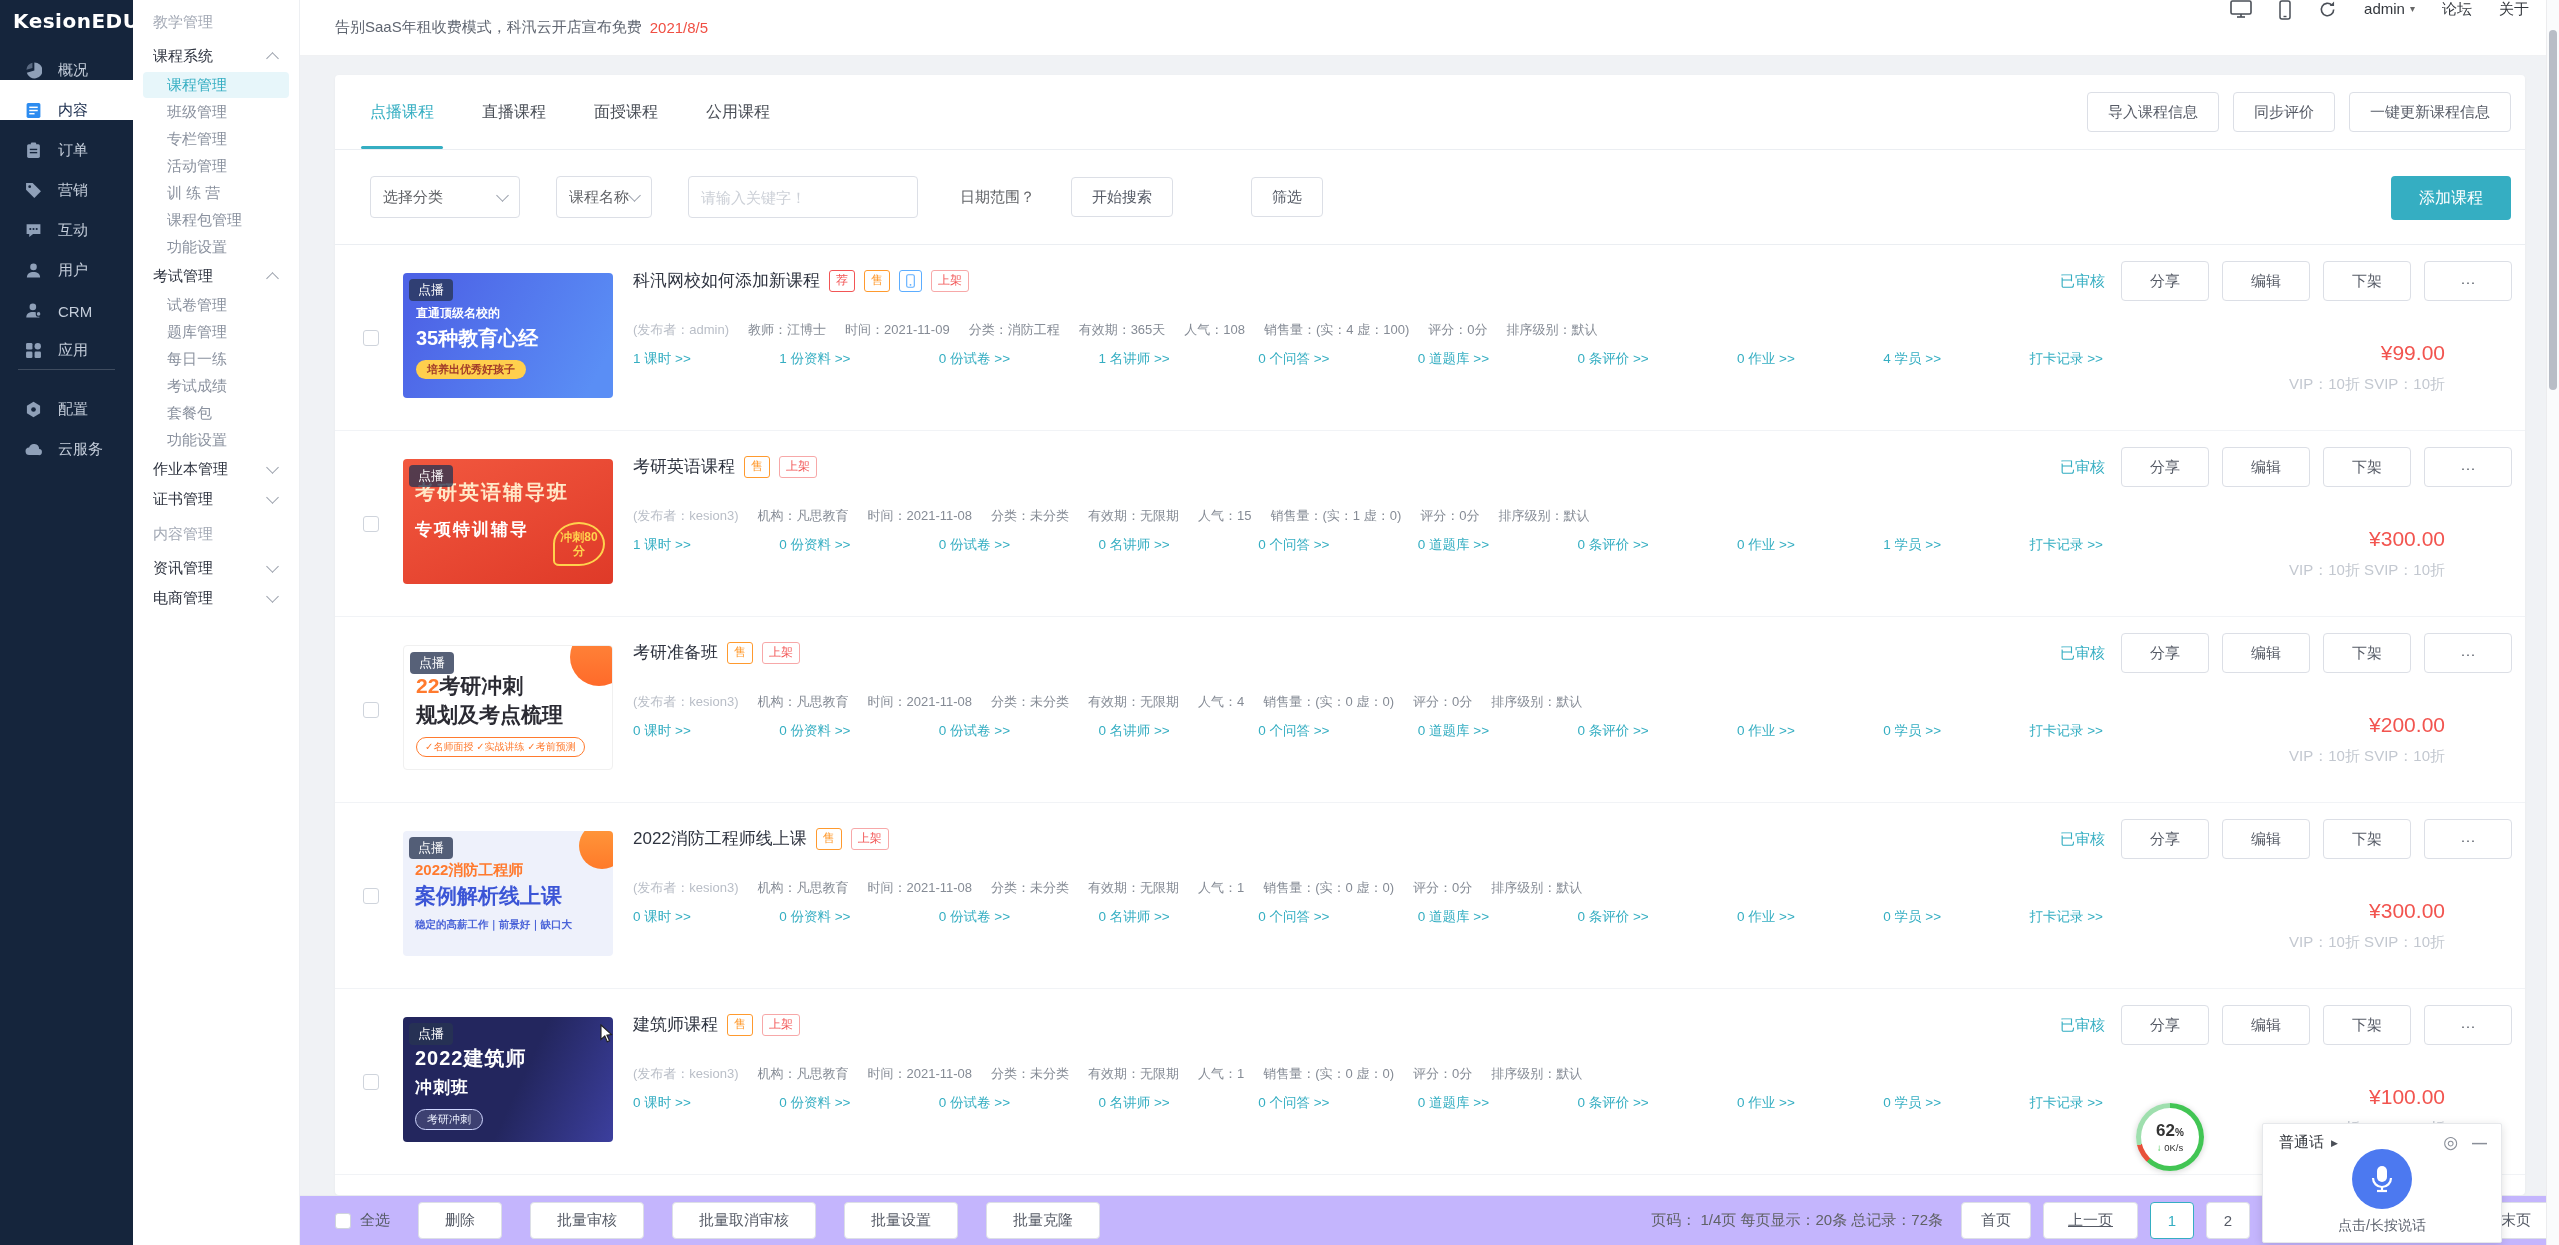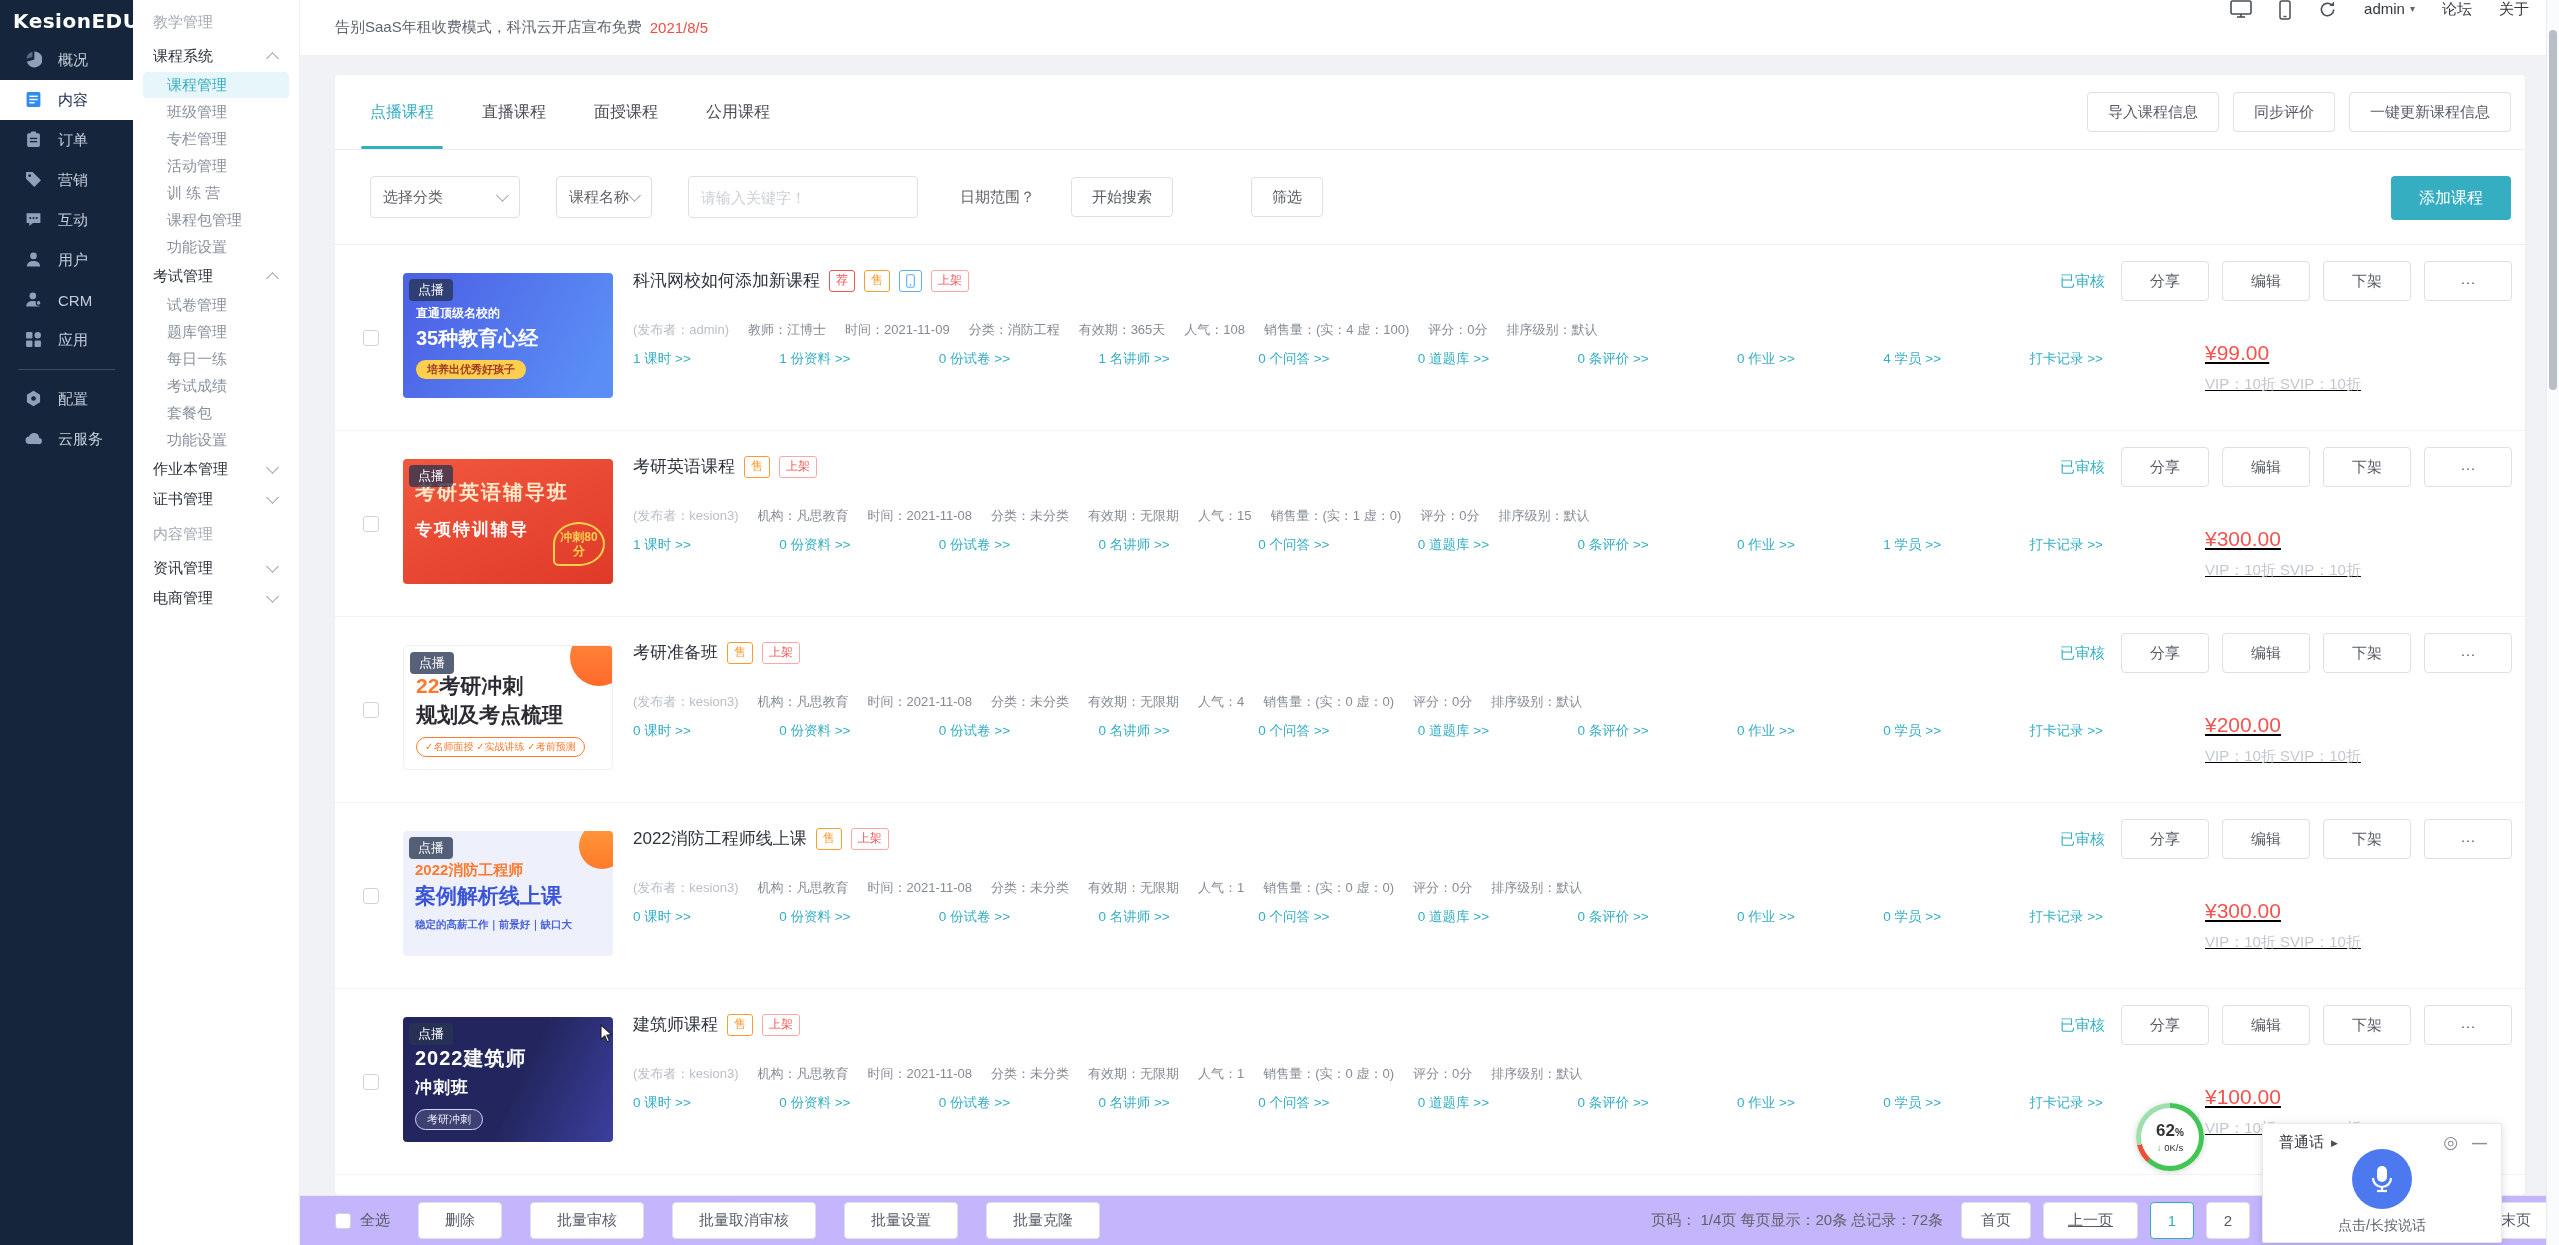--- a/index.html
+++ b/index.html
@@ -3,21 +3,21 @@
 <meta charset="utf-8">
 <style>
   html,body{margin:0;padding:0;overflow:hidden;background:#f0f2f5;
     font-family:"Liberation Sans",sans-serif;}
   .app{position:relative;width:2559px;height:1245px;overflow:hidden;background:#f0f2f5;}
 
   
   .rail{position:absolute;left:0;top:0;width:133px;height:100%;background:#15253c;z-index:10;}
   .logo{height:40px;line-height:42px;color:#fff;font-size:20px;font-weight:bold;
     padding-left:13px;letter-spacing:.5px;font-family:"DejaVu Sans",sans-serif;}
-  .rail-item{height:40px;display:flex;align-items:center;padding-left:25px;gap:15px;cursor:pointer;}
+  .rail-item{height:40px;display:flex;align-items:flex-end;padding-left:25px;gap:15px;cursor:pointer;}
   .rail-icon{width:18px;height:18px;color:#8fa0b8;display:inline-flex;--cut:#15253c;}
   .rail-label{font-size:15px;color:#c4cdda;}
   .rail-item.active{background:#fff;}
   .rail-item.active .rail-icon{color:#2d8cf0;--cut:#fff;}
   .rail-item.active .rail-label{color:#17294a;}
   .rail-divider{height:1px;background:rgba(255,255,255,.18);margin:9px 18px;}
 
   
   .submenu{position:absolute;left:133px;top:0;width:167px;height:100%;background:#fff;
     border-right:1px solid #edeff2;z-index:9;padding-top:2px;box-sizing:border-box;}
@@ -132,21 +132,21 @@
   .badge.blue{color:#5cadff;border-color:#5cadff;}
   .badge.pink{color:#f25555;border-color:#f7a8a8;}
   .meta{margin-top:29px;font-size:13px;color:#858b95;white-space:nowrap;}
   .meta .pub{color:#b9bec7;}
   .meta span.mi{margin-right:19px;}
   .stats{margin-top:11px;width:1470px;display:flex;justify-content:space-between;}
   .stat-link{font-size:13.5px;color:#35aec2;cursor:pointer;white-space:nowrap;}
   .course-actions{position:absolute;right:13px;top:16px;display:flex;align-items:center;gap:13px;}
   .status{font-size:15px;color:#35aec2;margin-right:3px;}
   .act-btn{width:88px;height:40px;padding:0;}
-  .price-block{position:absolute;right:80px;top:96px;width:240px;text-align:left;text-decoration:underline;}
+  .price-block{position:absolute;right:80px;top:96px;width:240px;text-align:right;}
   .price{font-size:21px;color:#f2544f;}
   .vip{margin-top:10px;font-size:15px;color:#c3c8d0;}
 
   
   .bottom-bar{position:absolute;left:300px;right:0;bottom:0;height:50px;background:#c4b5fd;
     border-top:1px solid #e9ecef;display:flex;align-items:center;padding:0 8px 0 35px;
     box-sizing:border-box;z-index:20;}
   .batch{display:flex;align-items:center;gap:28px;}
   .select-all{display:flex;align-items:center;gap:9px;font-size:15px;color:#565b66;}
   .batch .btn{height:37px;padding:0 26px;}

